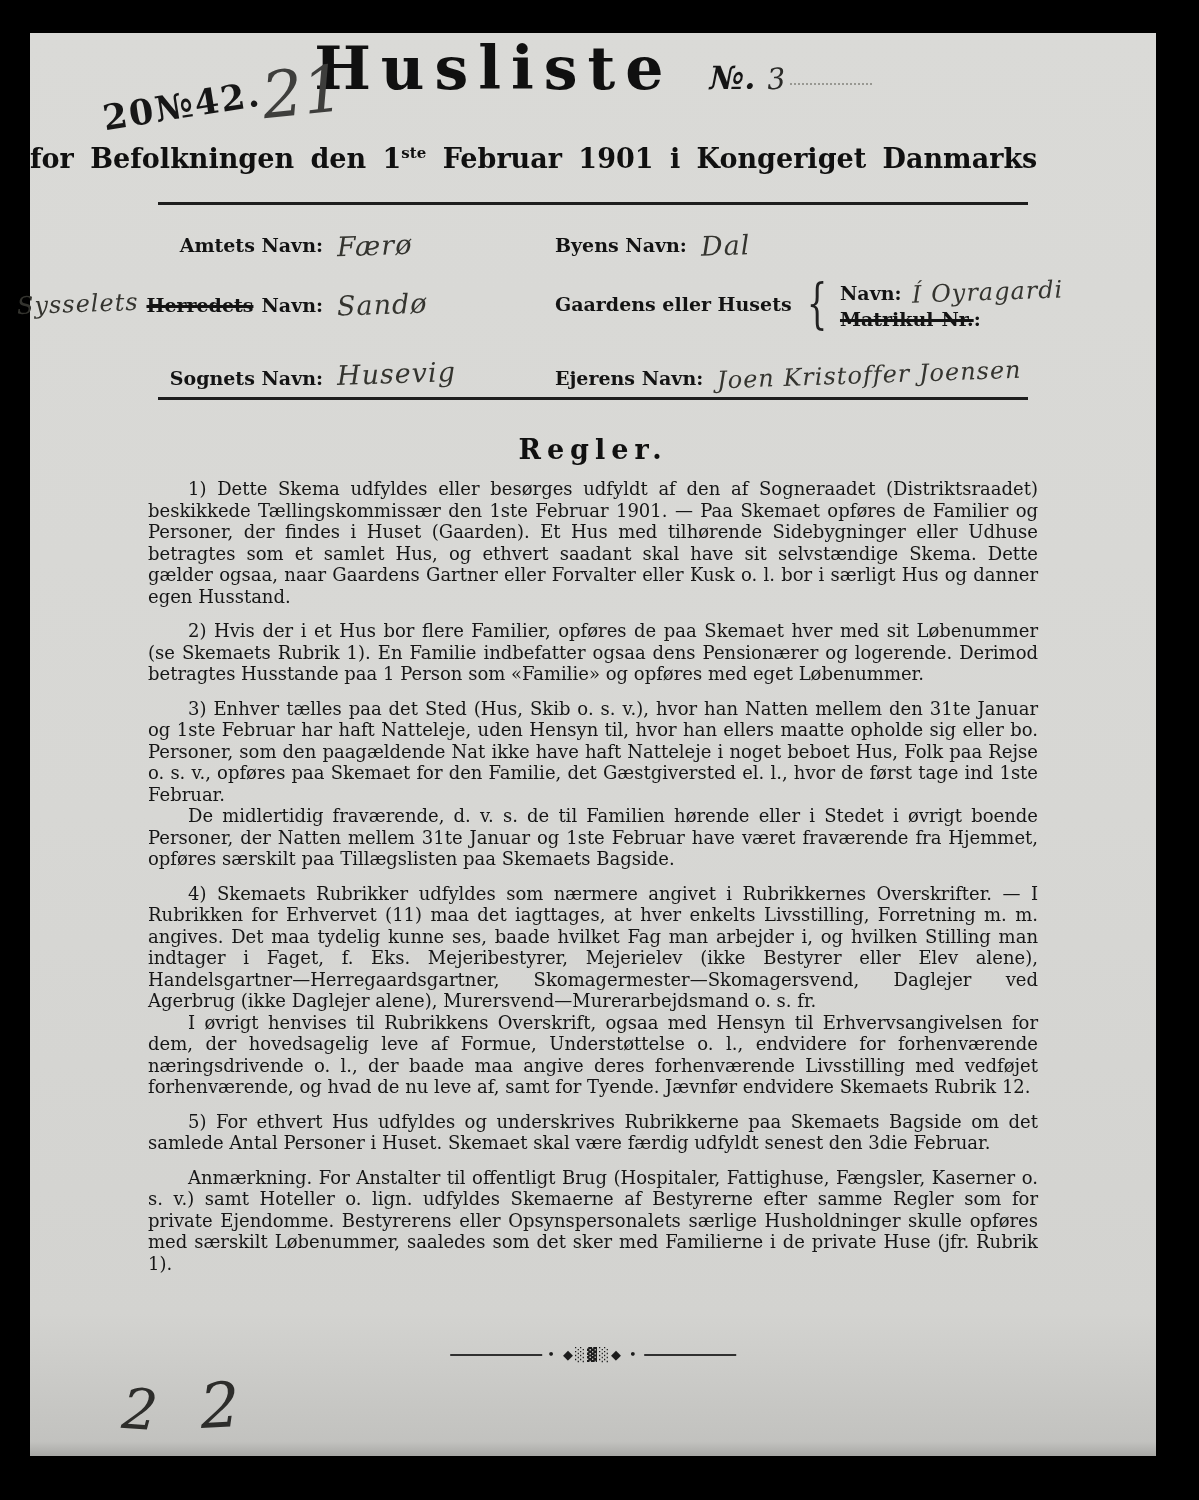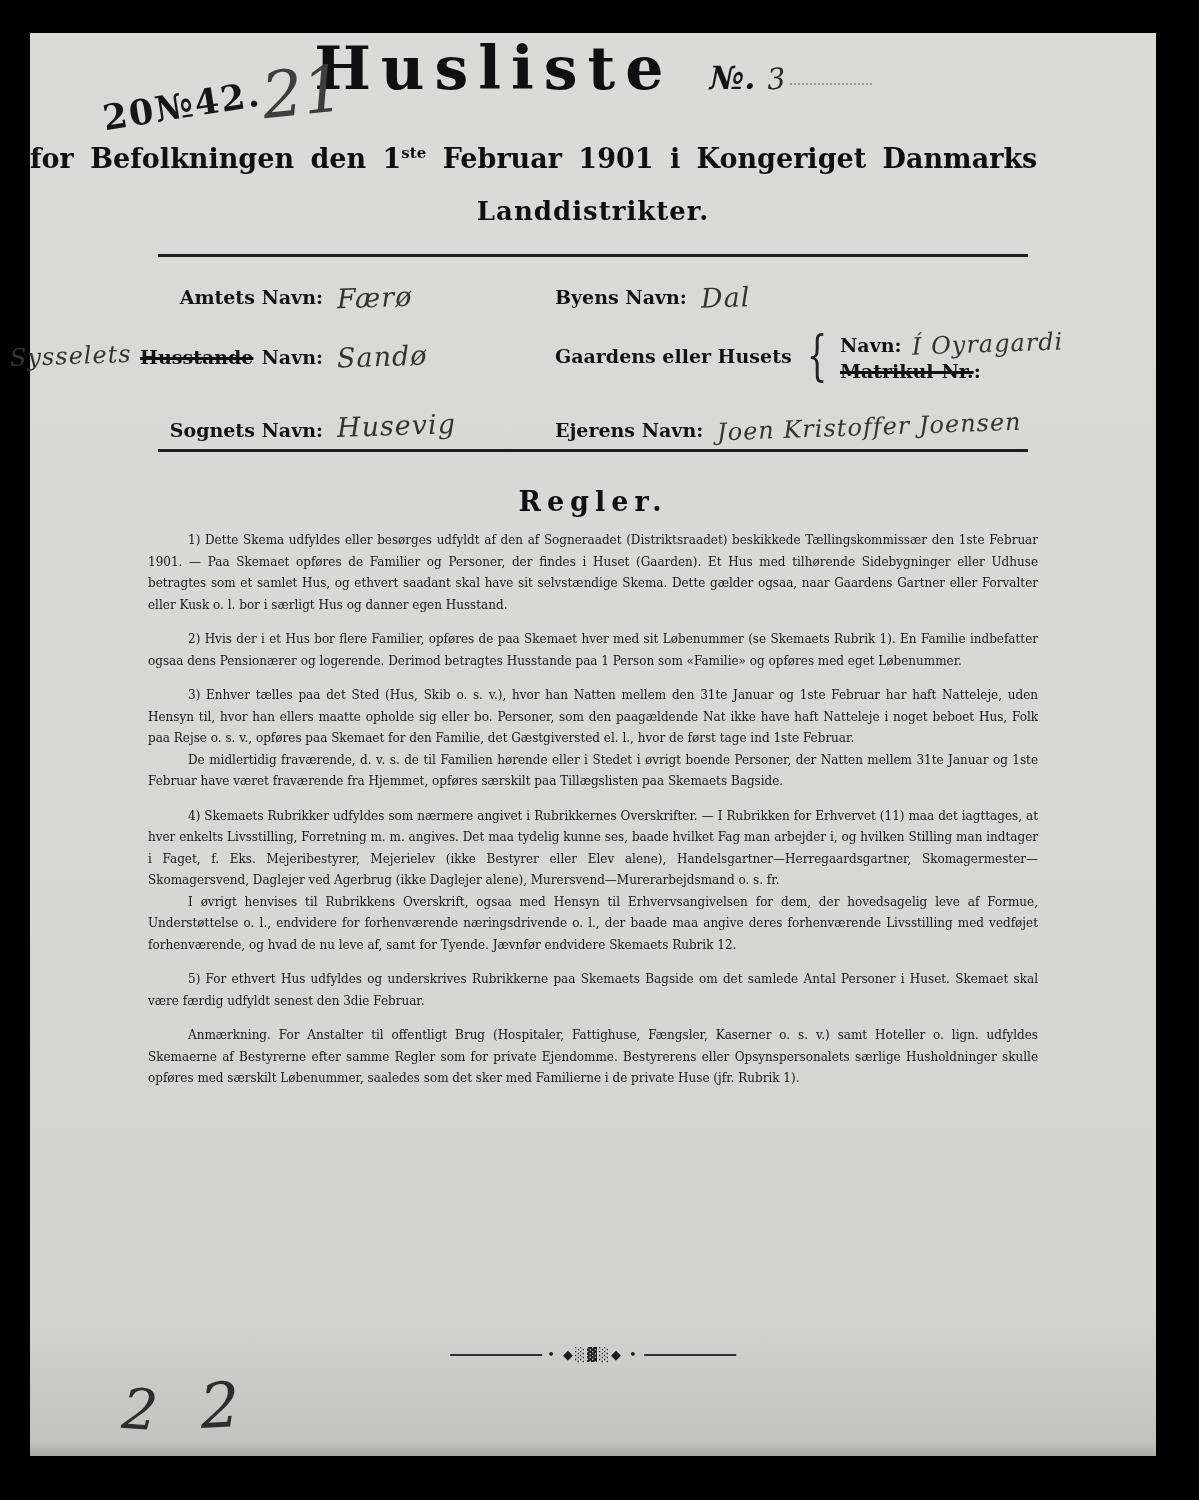--- a/index.html
+++ b/index.html
@@ -92,21 +92,21 @@
   .stack { display: flex; flex-direction: column; gap: 2px; }
   .stack .srow { display: flex; align-items: baseline; }
   .stack .hw { margin-left: 10px; }
   
   .regler-h {
     text-align: center; font-weight: bold; font-size: 27px;
     letter-spacing: 6px; margin-top: 34px; color: #101010;
   }
   .rules {
     width: 890px; margin: 12px auto 0;
-    font-size: 12px; line-height: 21.5px; text-align: justify;
+    font-size: 18px; line-height: 21.5px; text-align: justify;
     color: #161616;
   }
   .rules p { text-indent: 40px; }
   .rules p.gap { margin-top: 13px; }
   .rules b { font-weight: normal; }
   
   .ornament {
     position: absolute; left: 50%; top: 1314px; transform: translateX(-50%);
     display: flex; align-items: center; gap: 5px; color: #262626;
   }
@@ -131,36 +131,35 @@
   <div class="title-row">
     <span class="title-main">Husliste</span>
     <span class="title-no">№.</span>
     <span class="title-no-value">3</span>
     <span class="title-underline"></span>
   </div>
 
   <div class="subtitle">
     <span>for Befolkningen den 1</span><sup>ste</sup><span> Februar 1901 i Kongeriget Danmarks</span>
   </div>
-  <div class="subtitle2">Landdistrikter.</div>
 
   <div class="rule rule1"></div>
 
   <div class="form">
     <div class="fcol">
       <div class="frow h1">
         <span class="lblwrap">
             <span class="flabel">Amtets Navn:</span>
           </span>
         <span class="hw">Færø</span>
       </div>
       <div class="frow h2">
         <span class="lblwrap">
           <span class="hw hw-small">Sysselets</span>
-          <span class="flabel struck">Husstande</span>
+          <span class="flabel struck">Herredets</span>
           <span class="flabel">Navn:</span>
         </span>
         <span class="hw">Sandø</span>
       </div>
       <div class="frow h3">
         <span class="lblwrap">
             <span class="flabel">Sognets Navn:</span>
           </span>
         <span class="hw">Husevig</span>
       </div>

